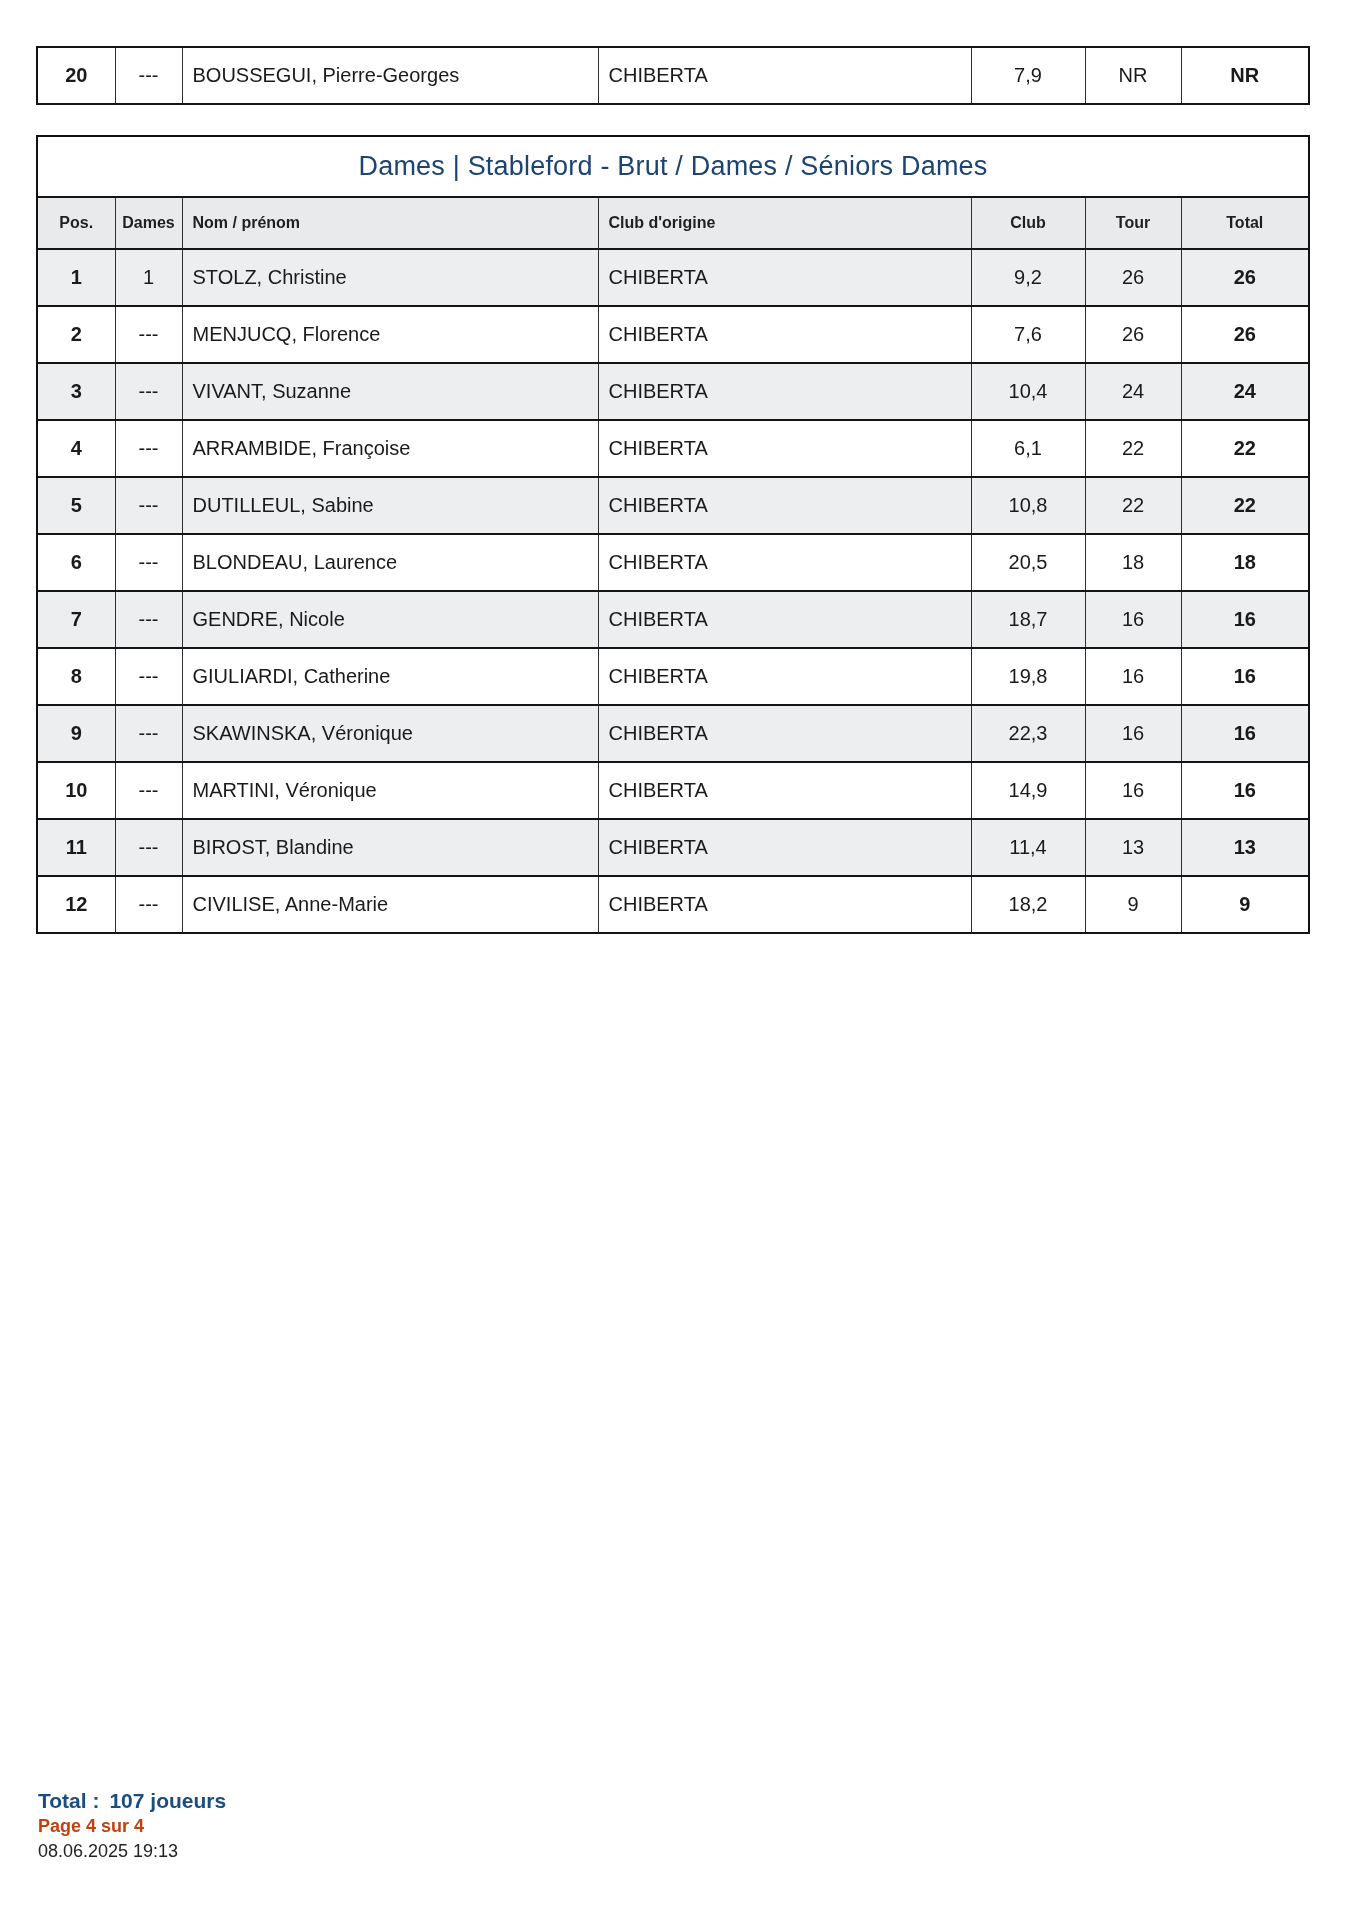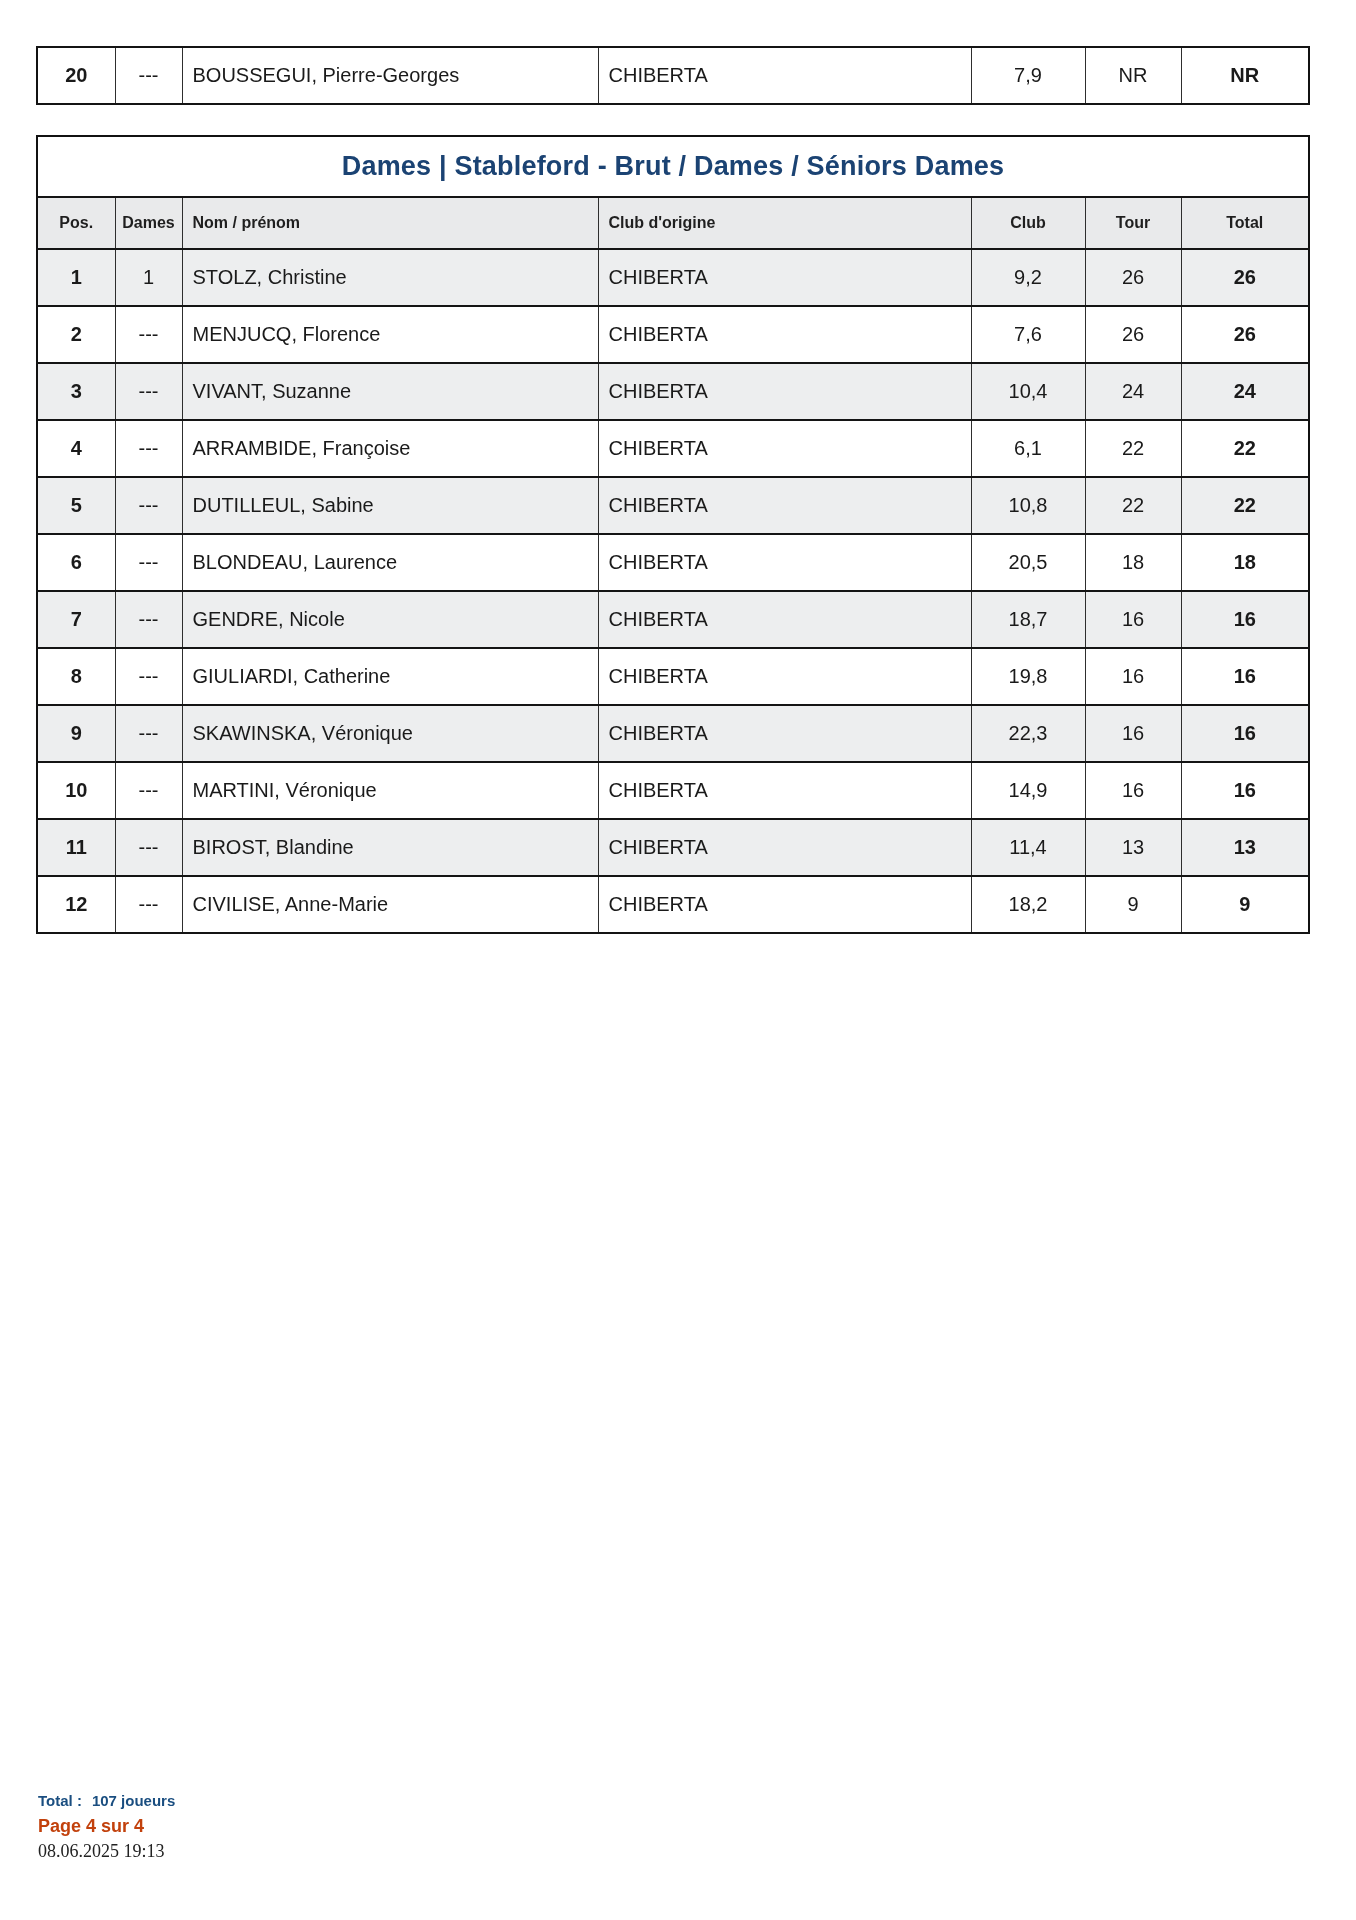--- a/index.html
+++ b/index.html
@@ -33,21 +33,21 @@
   }
 
   
   .main-table {
     position: absolute; left: 36px; top: 135px; width: 1272px;
     border: 2px solid #111;
   }
   .title-row th {
     height: 61px;
     font-size: 27px;
-    font-weight: bold;
+    font-weight: normal;
     color: #1b4373;
     text-align: center;
     vertical-align: middle;
     background: #ffffff;
     border-bottom: 2px solid #141414;
     letter-spacing: 0.2px;
   }
   .head-row th {
     height: 52px;
     background: #e9eaeb;
@@ -75,26 +75,26 @@
   .main-table tbody tr.stripe td { background: #edeeef; }
 
   
   .a-c { text-align: center; }
   .a-l { text-align: left; padding: 16px 10px; }
   .b   { font-weight: bold; }
 
   
   .footer { position: absolute; left: 38px; top: 1788px; }
   .footer .total-line {
-    font-size: 15px; font-weight: bold; color: #1a4e80;
+    font-size: 21px; font-weight: bold; color: #1a4e80;
     line-height: 26px;
   }
   .footer .total-line .gap { display: inline-block; width: 10px; }
   .footer .page-line { font-size: 18px; font-weight: bold; color: #c2410c; line-height: 25px; }
-  .footer .date-line { font-size: 18px; color: #222; line-height: 25px; font-family: Liberation Serif, serif; }
+  .footer .date-line { font-size: 18px; color: #222; line-height: 25px; }
 </style>
 </head>
 <body>
 
 <table class="frag-table">
   <colgroup>
     <col style="width:78px">
       <col style="width:67px">
       <col style="width:416px">
     <col style="width:373px">

